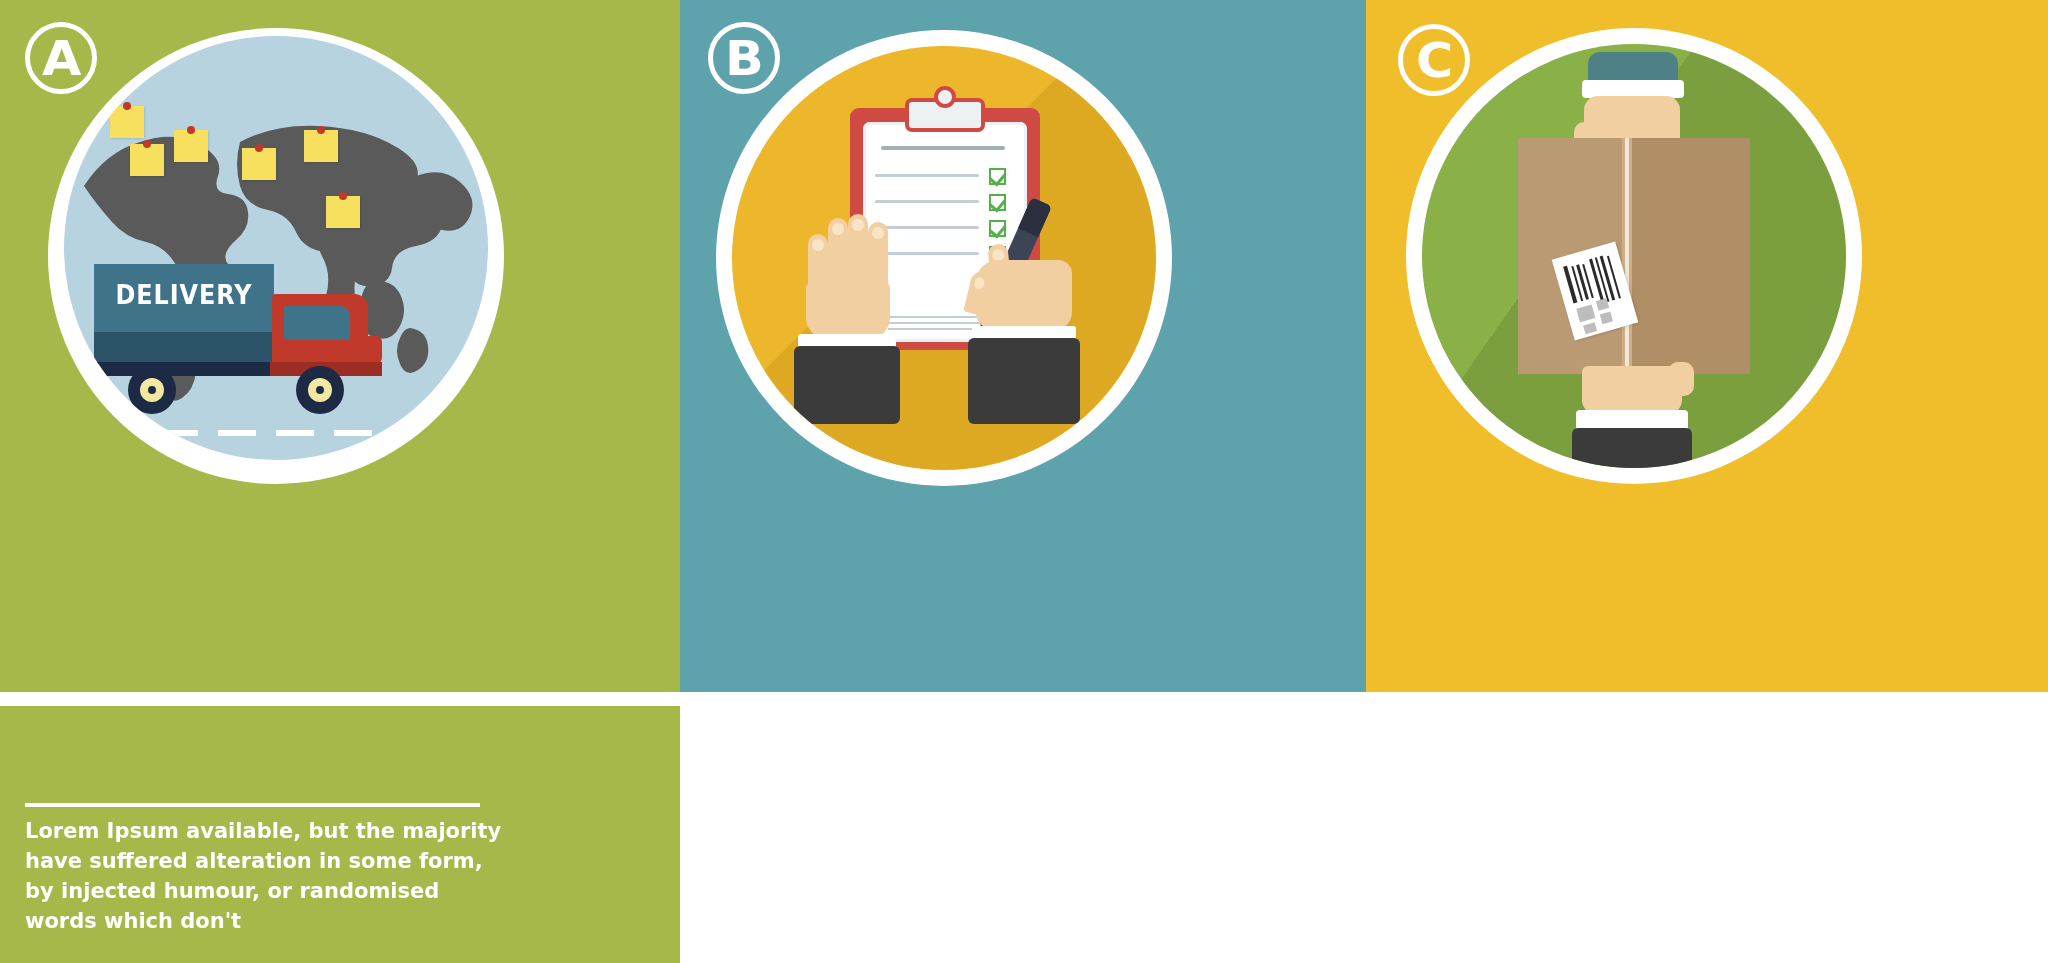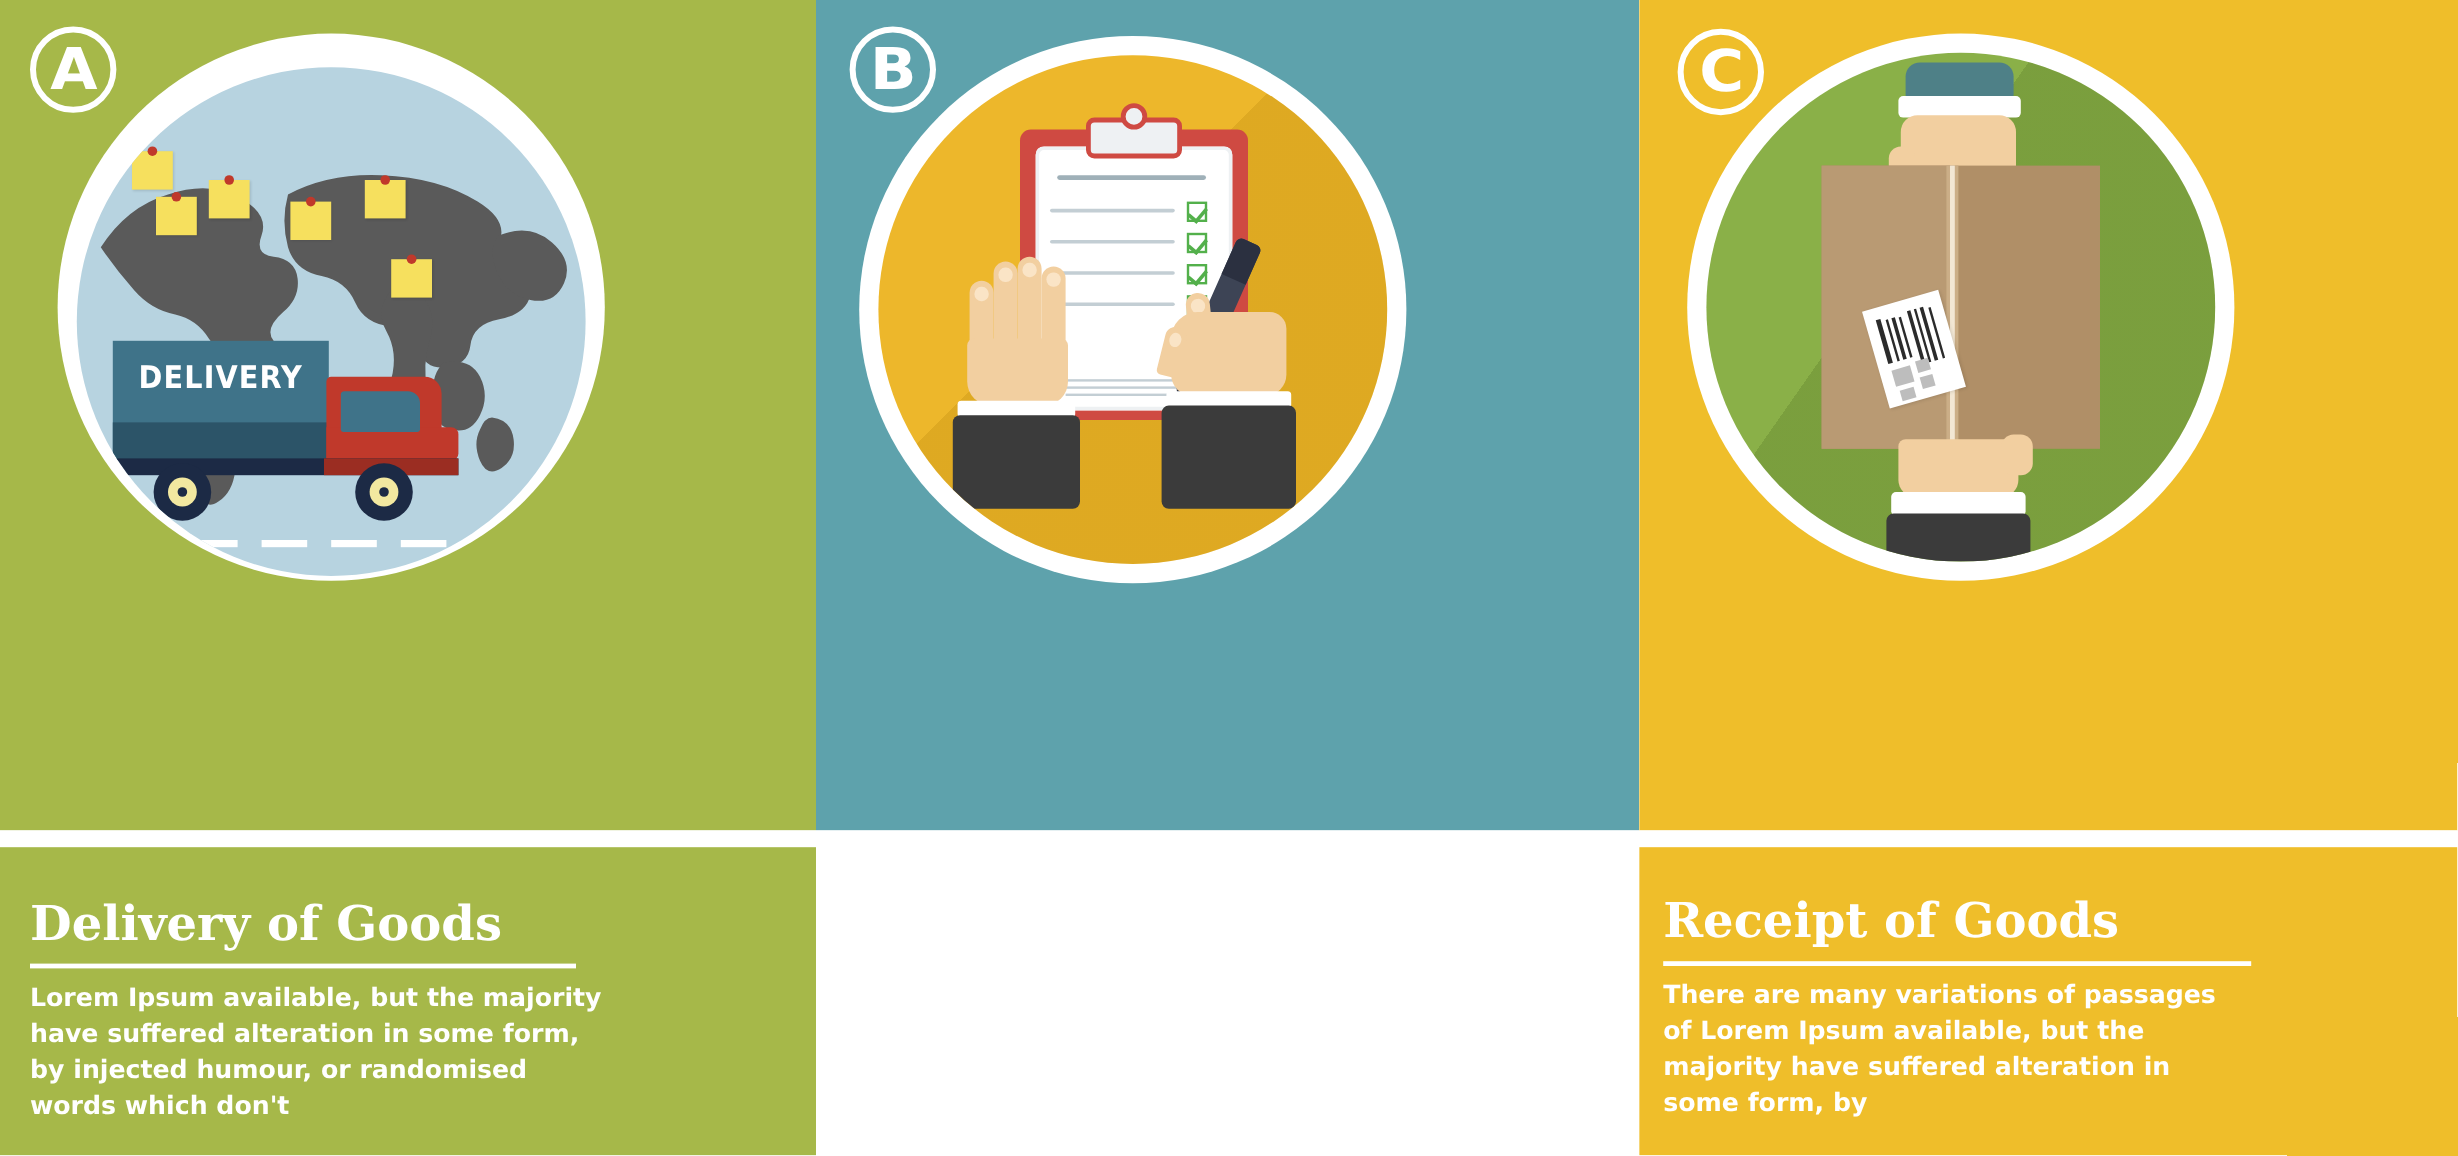--- a/index.html
+++ b/index.html
@@ -28,21 +28,21 @@
   #badge-a{left:25px;top:22px;}
   #badge-b{left:28px;top:22px;}
   #badge-c{left:32px;top:24px;}
 
   
   .circle-ring{position:absolute;border-radius:50%;background:#ffffff;z-index:10;}
   .circle-inner{position:absolute;border-radius:50%;overflow:hidden;z-index:11;}
 
   
   #ring-a{left:48px;top:28px;width:456px;height:456px;}
-  #inner-a{left:64px;top:56px;width:424px;height:424px;background:#b7d3e0;}
+  #inner-a{left:64px;top:36px;width:424px;height:424px;background:#b7d3e0;}
 
   
   #ring-b{left:36px;top:30px;width:456px;height:456px;}
   #inner-b{left:52px;top:46px;width:424px;height:424px;background:#edb72b;}
 
   
   #ring-c{left:40px;top:28px;width:456px;height:456px;}
   #inner-c{left:56px;top:44px;width:424px;height:424px;background:#8ab048;}
 
   
@@ -217,21 +217,20 @@
           </div>
         </div>
 
       </div>
     </div>
 
     <div class="panel-gap"></div>
 
     <div class="panel-bottom" style="background:#A6B849">
       <div class="tb">
-        <div class="tb-title" id="ttl-a">Delivery of Goods</div>
         <div class="tb-rule" id="rule-a"></div>
         <div class="tb-body" id="body-a">Lorem Ipsum available, but the majority have suffered alteration in some form, by injected humour, or randomised words which don't</div>
       </div>
     </div>
   </div>
 
   <div class="panel" id="panel-b">
 
     <div class="panel-top" style="background:#5EA2AC">
 
@@ -334,22 +333,15 @@
         <div class="hand-bot"></div>
         <div class="thumb-bot"></div>
         <div class="cuff-bot"></div>
         <div class="sleeve-bot"></div>
 
       </div>
     </div>
 
     <div class="panel-gap"></div>
 
-    <div class="panel-bottom" style="background:#EFBE2A">
-      <div class="tb">
-        <div class="tb-title" id="ttl-c">Receipt of Goods</div>
-        <div class="tb-rule" id="rule-c"></div>
-        <div class="tb-body" id="body-c">There are many variations of passages of Lorem Ipsum available, but the majority have suffered alteration in some form, by</div>
-      </div>
-    </div>
   </div>
 
 </div>
 
 </body></html>

